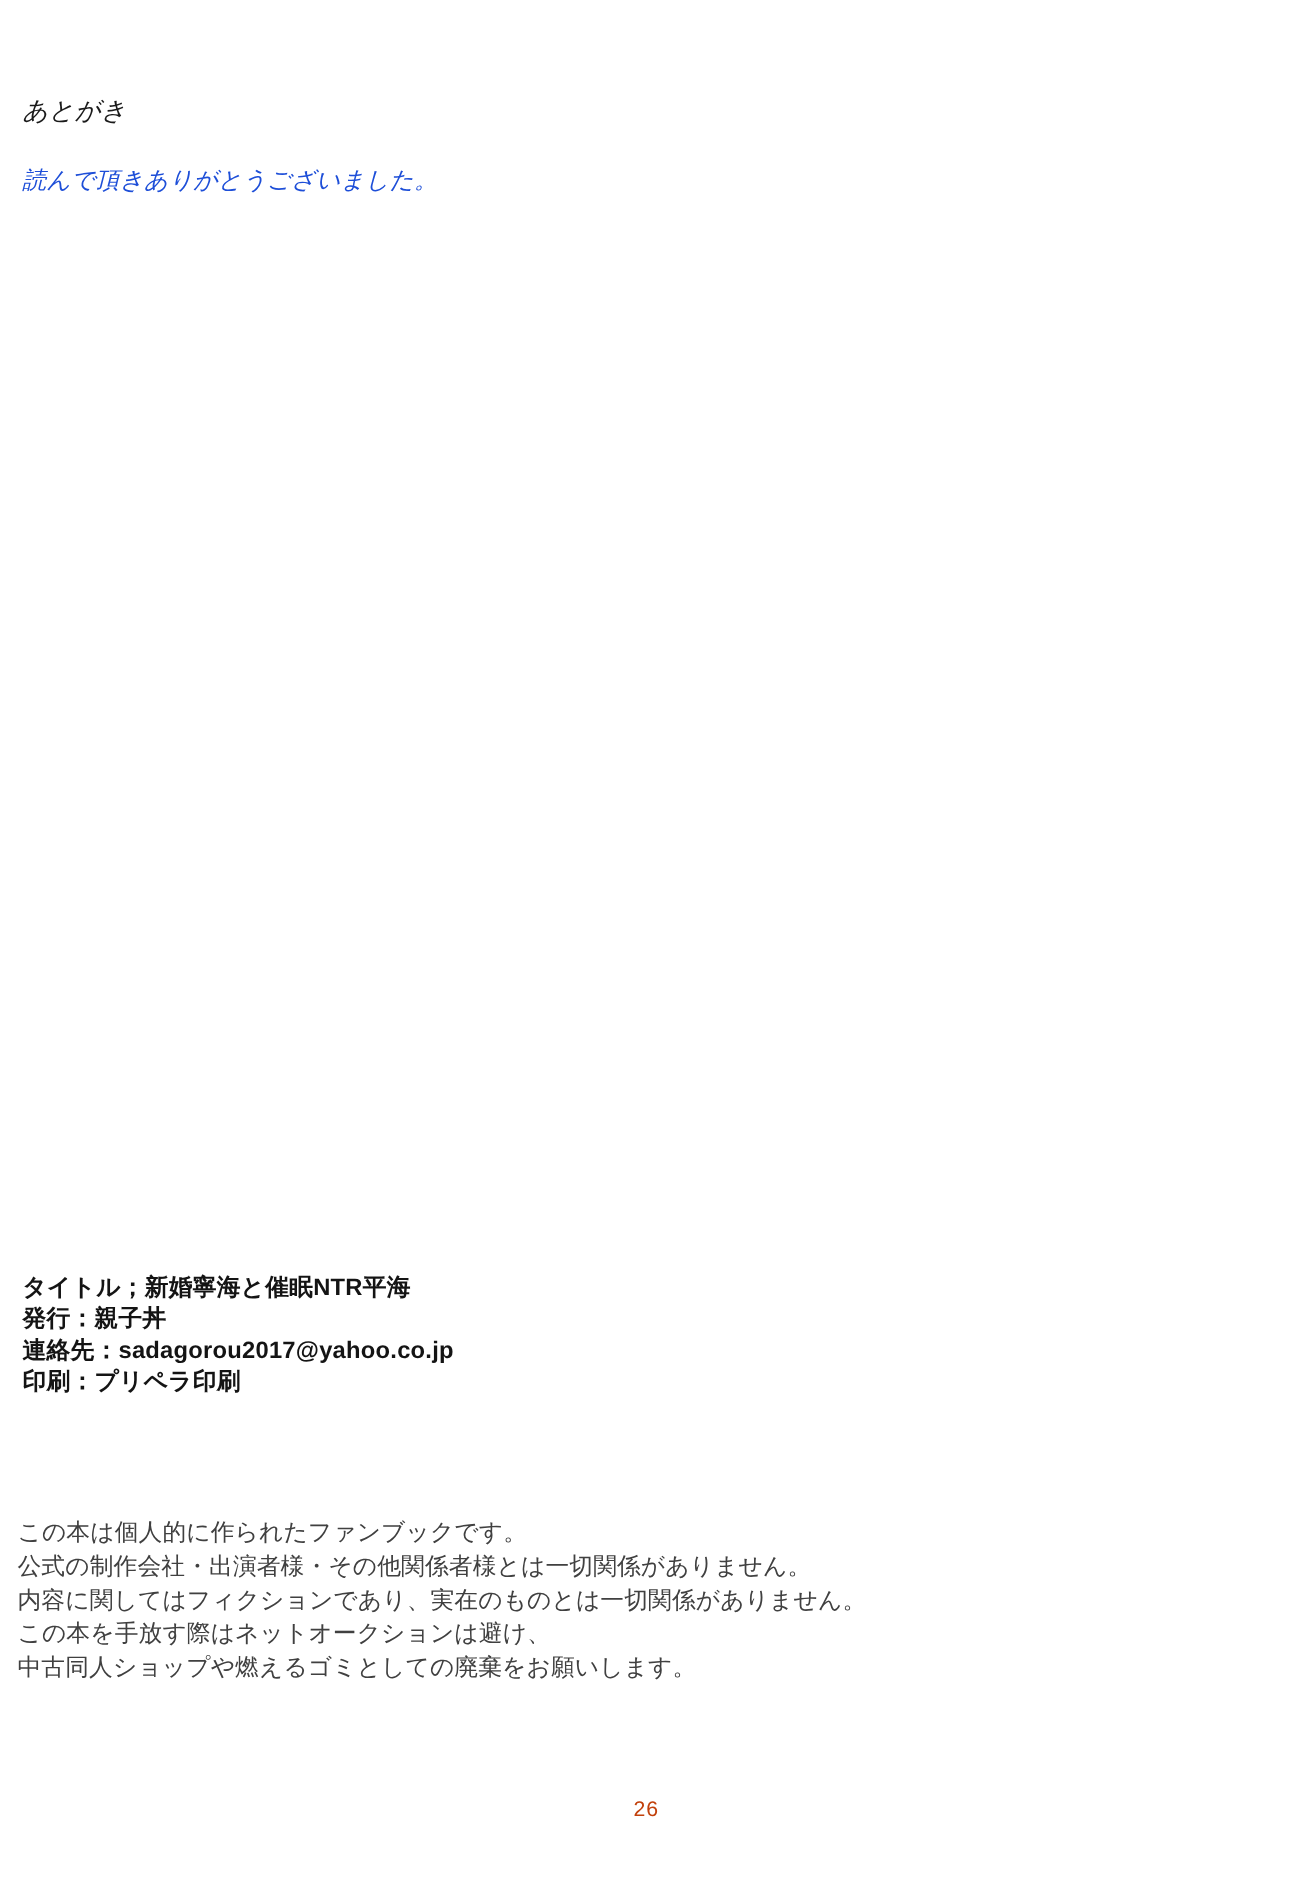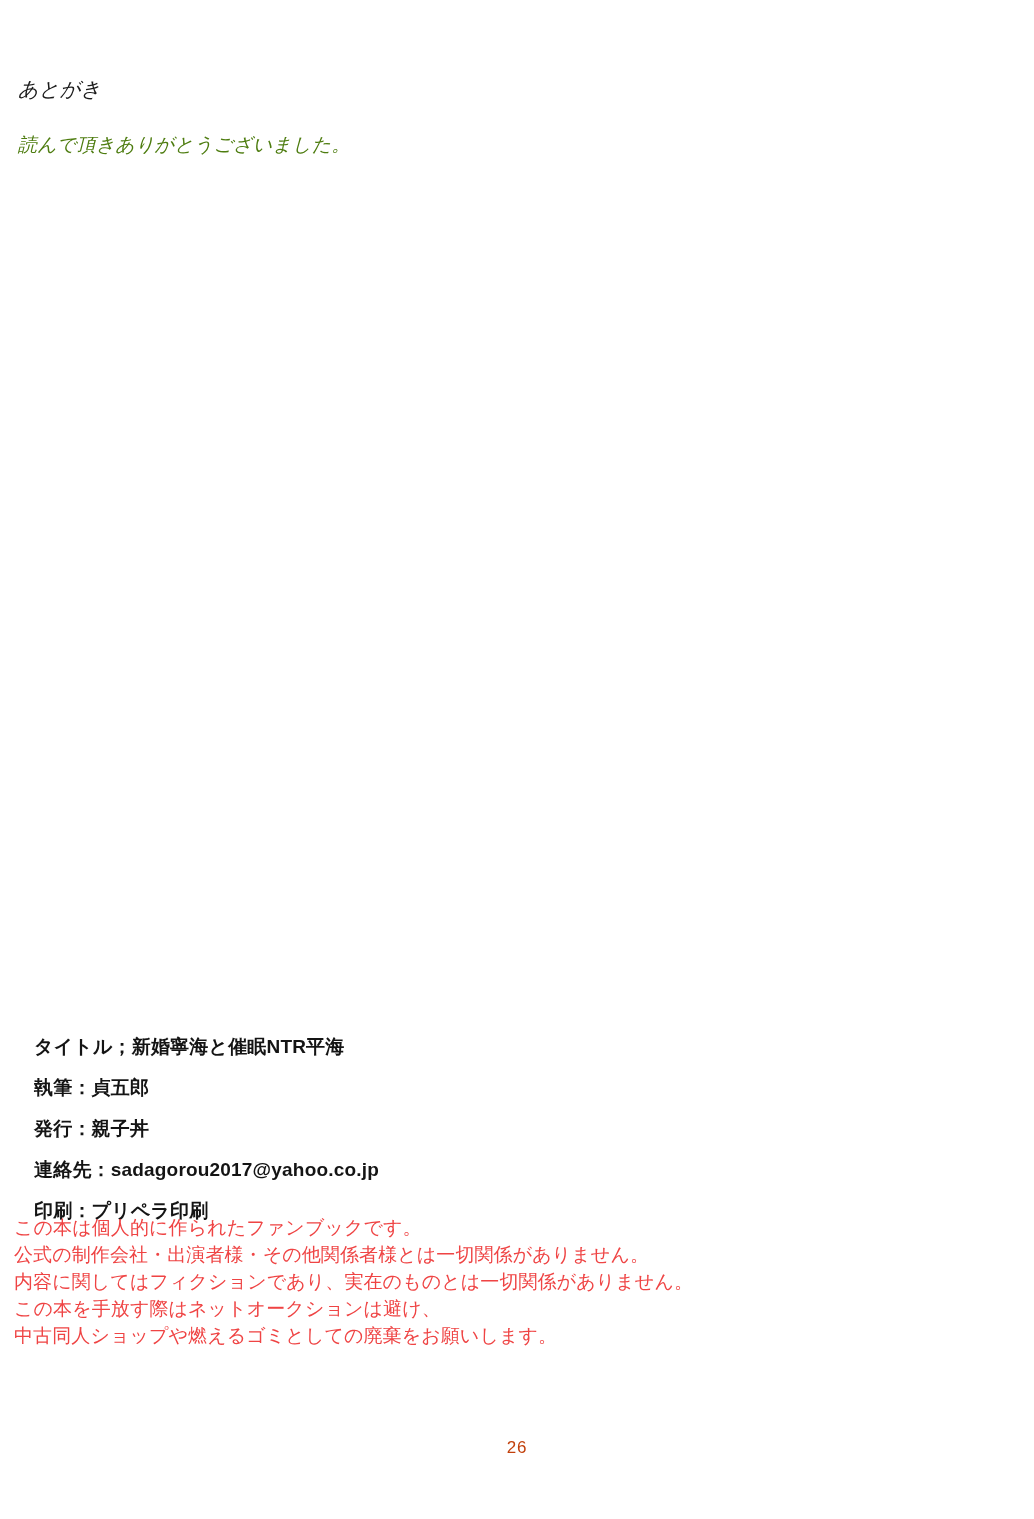--- a/index.html
+++ b/index.html
@@ -35,56 +35,57 @@
     line-height: 30px;
     letter-spacing: 0.02em;
     color: #1a1a1a;
     margin: 0 0 26px 0;
     font-weight: 400;
   }
   .afterword-line {
     font-size: 19px;
     line-height: 29px;
     letter-spacing: 0.01em;
-    color: #4d7c0f;
+    color: #1d4ed8;
     margin: 0;
     white-space: pre;
   }
 
   
   .colophon {
     position: absolute;
     left: 18px;
     top: 1018px;
     width: 960px;
   }
   .colophon-line {
     font-size: 19px;
     line-height: 25px;
     letter-spacing: 0.01em;
     color: #141414;
-    margin: 16px;
+    margin: 0;
     white-space: pre;
     font-weight: 600;
   }
 
   
   .disclaimer {
     position: absolute;
     left: 14px;
     top: 1214px;
     width: 990px;
   }
   .disclaimer-line {
     font-size: 19px;
     line-height: 27px;
     letter-spacing: 0.005em;
-    color: #ef4444;
+    color: #404040;
     margin: 0;
     white-space: pre;
+    font-family: Liberation Mono, monospace;
   }
 
   
   .page-number {
     position: absolute;
     left: 0;
     right: 0;
     top: 1438px;
     text-align: center;
     font-size: 17px;
@@ -97,21 +98,20 @@
 
 <div class="page">
 
   <section class="afterword">
     <h1 class="afterword-title">あとがき</h1>
     <p class="afterword-line">読んで頂きありがとうございました。</p>
   </section>
 
   <section class="colophon">
     <p class="colophon-line">タイトル；新婚寧海と催眠NTR平海</p>
-    <p class="colophon-line">執筆：貞五郎</p>
     <p class="colophon-line">発行：親子丼</p>
     <p class="colophon-line">連絡先：sadagorou2017@yahoo.co.jp</p>
     <p class="colophon-line">印刷：プリペラ印刷</p>
   </section>
 
   <section class="disclaimer">
     <p class="disclaimer-line">この本は個人的に作られたファンブックです。</p>
     <p class="disclaimer-line">公式の制作会社・出演者様・その他関係者様とは一切関係がありません。</p>
     <p class="disclaimer-line">内容に関してはフィクションであり、実在のものとは一切関係がありません。</p>
     <p class="disclaimer-line">この本を手放す際はネットオークションは避け、</p>

